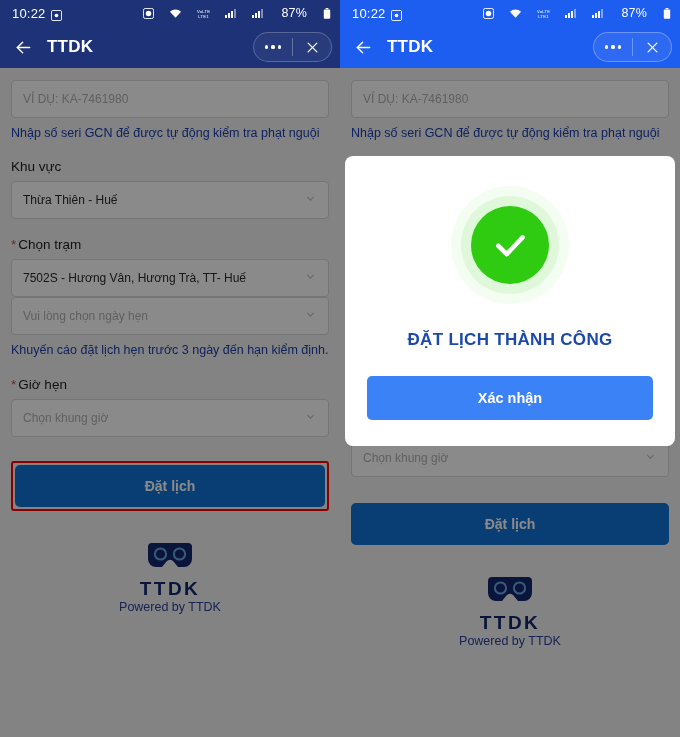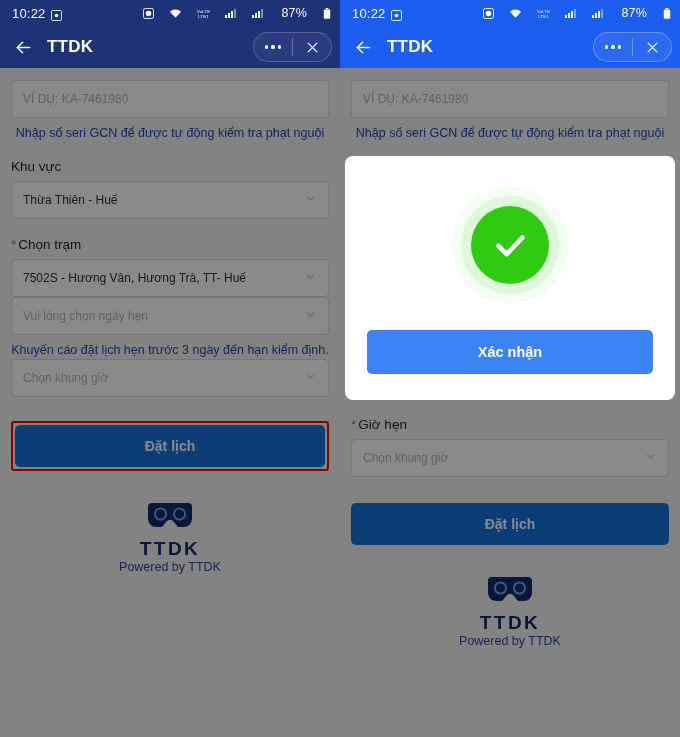--- a/index.html
+++ b/index.html
@@ -61,21 +61,21 @@
 
   .scroll { padding: 12px 11px 0 11px; }
 
   .field {
     height: 38px; border: 1px solid #d9d9d9; border-radius: 4px;
     background: #fff; display: flex; align-items: center;
     padding: 0 11px; font-size: 12px; color: #2b2b2b;
   }
   .field.placeholder { color: #b2b2b2; }
   .field .chev { margin-left: auto; color: #c2c2c2; }
-  .hint { font-size: 12.5px; color: #1b3fae; margin-top: 7px; line-height: 1.3; text-align: center; }
+  .hint { font-size: 12.5px; color: #1b3fae; margin-top: 7px; line-height: 1.3; }
   .label { font-size: 13.5px; color: #1f1f1f; margin-top: 18px; margin-bottom: 7px; }
   .label .req { color: #d44; margin-right: 2px; }
 
   .btn-primary {
     height: 42px; border-radius: 5px; background: #1273d8; color: #ffffff;
     display: flex; align-items: center; justify-content: center;
     font-size: 14px; font-weight: 700; margin-top: 26px;
   }
   .hl-wrap { border: 2.5px solid #ff0000; border-radius: 3px; padding: 2px; margin-top: 24px; }
   .hl-wrap .btn-primary { margin-top: 0; }
@@ -240,20 +240,23 @@
         <div class="field placeholder">
           <span>Vui lòng chọn ngày hẹn</span>
           <span class="chev">
             <svg width="13" height="13" viewBox="0 0 24 24" fill="none" stroke="currentColor" stroke-width="2">
                 <path d="M6 9l6 6 6-6"></path>
               </svg>
           </span>
         </div>
         <div class="hint">Khuyến cáo đặt lịch hẹn trước 3 ngày đến hạn kiểm định.</div>
 
+        <div class="label">
+          <span class="req">*</span><span>Giờ hẹn</span>
+        </div>
         <div class="field placeholder">
           <span>Chọn khung giờ</span>
           <span class="chev">
             <svg width="13" height="13" viewBox="0 0 24 24" fill="none" stroke="currentColor" stroke-width="2">
                 <path d="M6 9l6 6 6-6"></path>
               </svg>
           </span>
         </div>
 
         <div class="hl-wrap">
@@ -434,19 +437,20 @@
       <div class="modal">
         <div class="check-halo">
           <div class="ring2">
             <div class="check-core">
               <svg width="40" height="40" viewBox="0 0 24 24" fill="none" stroke="#ffffff" stroke-width="2.8" stroke-linecap="round" stroke-linejoin="round">
                 <path d="M5 12.5 10 17.5 19.5 7.5"></path>
               </svg>
             </div>
           </div>
         </div>
+        <div class="modal-title">ĐẶT LỊCH THÀNH CÔNG</div>
         <div class="modal-btn">Xác nhận</div>
       </div>
 
     </div>
   </div>
 
 </div>
 
 </body></html>

